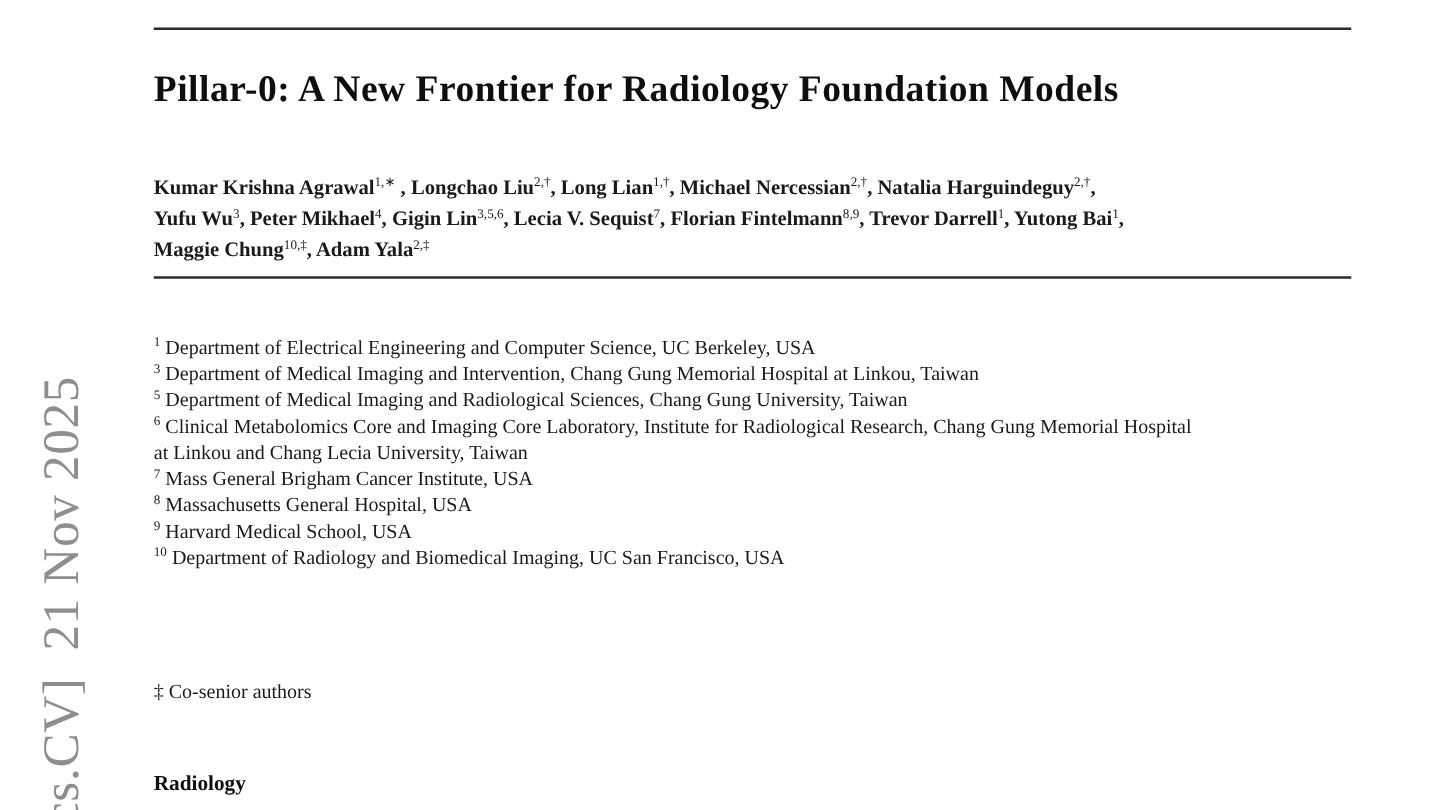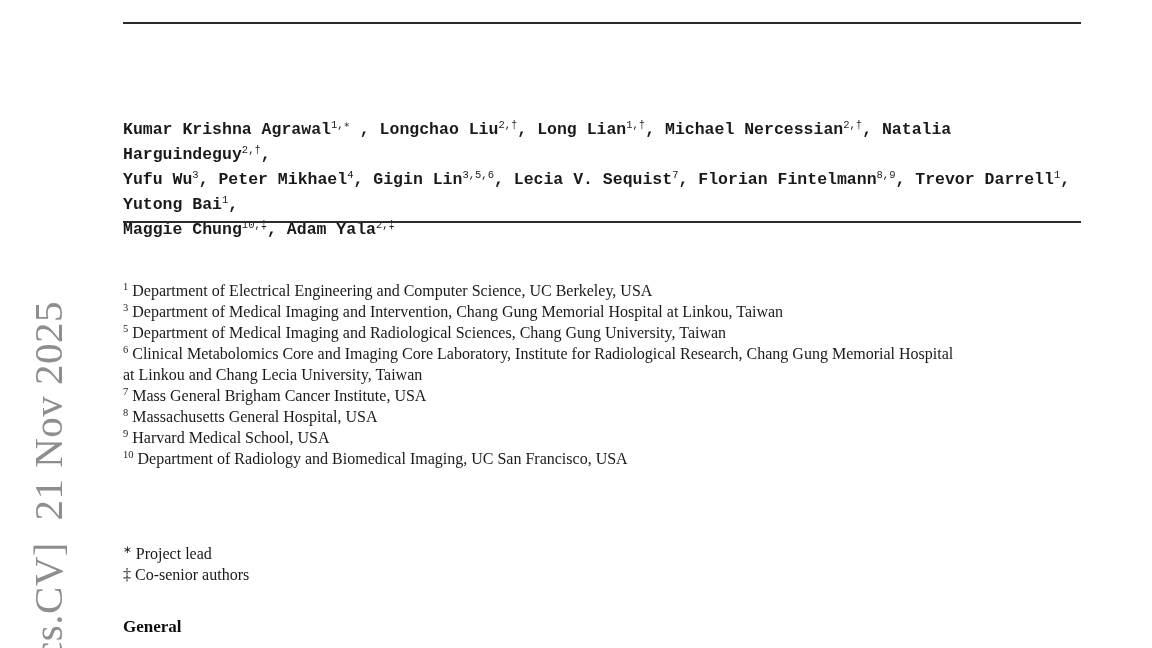--- a/index.html
+++ b/index.html
@@ -47,45 +47,43 @@
     margin: 0;
     font-size: 30px;
     font-weight: bold;
     letter-spacing: 0.4px;
     color: #0e0e0e;
   }
   .authors {
     position: absolute;
     left: 123px;
     width: 958px;
-    top: 117px;
+    top: 137px;
     font-size: 16.5px;
     font-weight: bold;
     line-height: 25px;
     color: #1a1a1a;
-    font-family: Liberation Mono, monospace;
   }
   .sup {
     font-size: 10.5px;
     font-weight: normal;
     line-height: 0;
     position: relative;
     vertical-align: baseline;
     top: -6px;
     letter-spacing: 0;
   }
   .affiliations {
     position: absolute;
     left: 123px;
     width: 965px;
     top: 268px;
     font-size: 16px;
     line-height: 21px;
     color: #1a1a1a;
-    margin-top: 12px;
   }
   .footnotes {
     position: absolute;
     left: 123px;
     width: 958px;
     top: 543px;
     font-size: 16px;
     line-height: 21px;
     color: #1a1a1a;
   }
@@ -103,20 +101,21 @@
 </style>
 </head>
 <body>
 
 <div class="page">
 
   <div class="watermark" style="color: rgb(142, 142, 142);">cs.CV]  21 Nov 2025</div>
 
   <div class="rule rule-top" style="background: rgb(43, 43, 43);"></div>
 
+  <h1 class="title">Pillar-0: A New Frontier for Radiology Foundation Models</h1>
 
   <div class="authors" id="authors">
       <div class="author-line"><span class="author-name">Kumar Krishna Agrawal</span><sup class="sup">1,∗</sup> , <span class="author-name">Longchao Liu</span><sup class="sup">2,†</sup>, <span class="author-name">Long Lian</span><sup class="sup">1,†</sup>, <span class="author-name">Michael Nercessian</span><sup class="sup">2,†</sup>, <span class="author-name">Natalia Harguindeguy</span><sup class="sup">2,†</sup>,</div>
       <div class="author-line"><span class="author-name">Yufu Wu</span><sup class="sup">3</sup>, <span class="author-name">Peter Mikhael</span><sup class="sup">4</sup>, <span class="author-name">Gigin Lin</span><sup class="sup">3,5,6</sup>, <span class="author-name">Lecia V. Sequist</span><sup class="sup">7</sup>, <span class="author-name">Florian Fintelmann</span><sup class="sup">8,9</sup>, <span class="author-name">Trevor Darrell</span><sup class="sup">1</sup>, <span class="author-name">Yutong Bai</span><sup class="sup">1</sup>,</div>
       <div class="author-line"><span class="author-name">Maggie Chung</span><sup class="sup">10,‡</sup>, <span class="author-name">Adam Yala</span><sup class="sup">2,‡</sup></div>
     </div>
 
   <div class="rule rule-mid" style="background: rgb(43, 43, 43);"></div>
 
   <div class="affiliations" id="affiliations">
@@ -125,19 +124,18 @@
       <div class="affil-line"><sup class="sup">5</sup> Department of Medical Imaging and Radiological Sciences, Chang Gung University, Taiwan</div>
       <div class="affil-line"><sup class="sup">6</sup> Clinical Metabolomics Core and Imaging Core Laboratory, Institute for Radiological Research, Chang Gung Memorial Hospital</div>
       <div class="affil-line">at Linkou and Chang Lecia University, Taiwan</div>
       <div class="affil-line"><sup class="sup">7</sup> Mass General Brigham Cancer Institute, USA</div>
       <div class="affil-line"><sup class="sup">8</sup> Massachusetts General Hospital, USA</div>
       <div class="affil-line"><sup class="sup">9</sup> Harvard Medical School, USA</div>
       <div class="affil-line"><sup class="sup">10</sup> Department of Radiology and Biomedical Imaging, UC San Francisco, USA</div>
     </div>
 
   <div class="footnotes" id="footnotes">
-      <div class="footnote-line"><sup class="sup">∗</sup> Project lead</div>
       <div class="footnote-line">‡ Co-senior authors</div>
     </div>
 
-  <div class="abstract-heading">General</div>
+  <div class="abstract-heading">Radiology</div>
 
 </div>
 
 </body></html>

